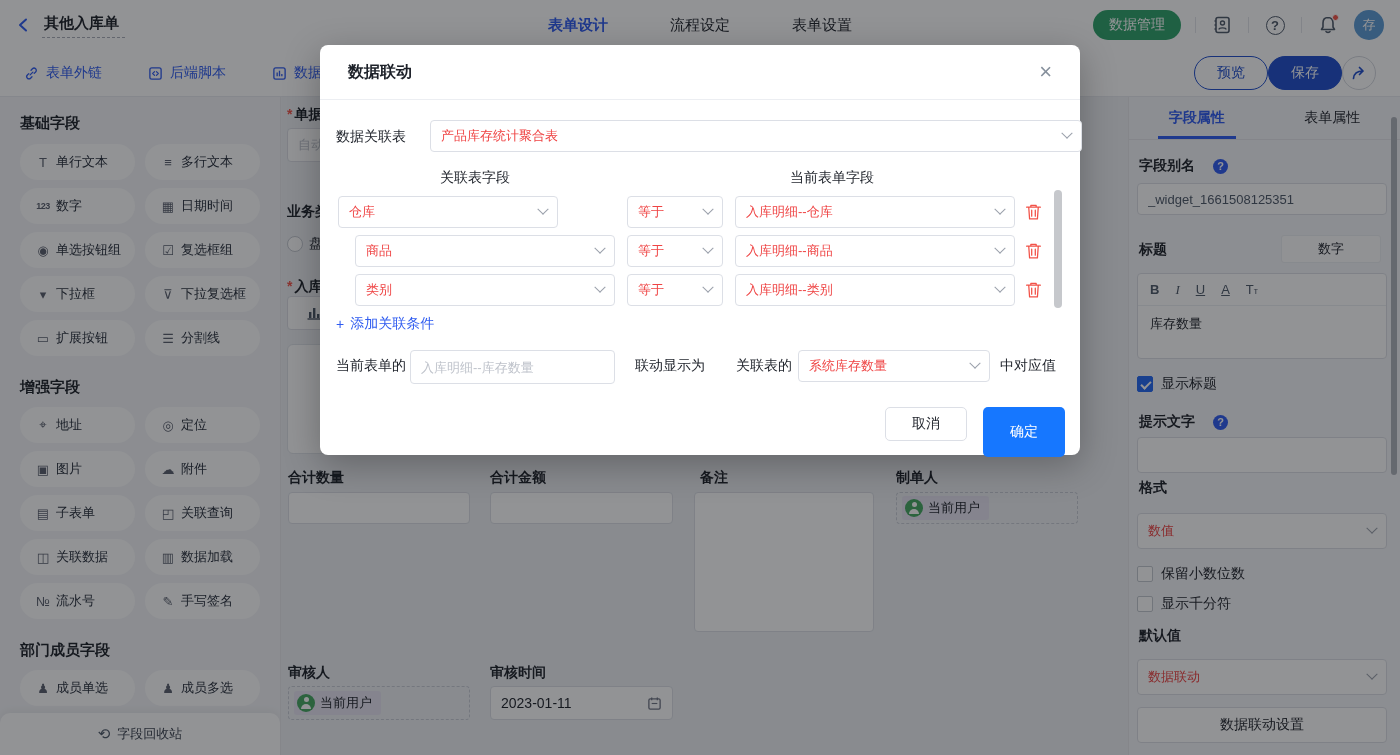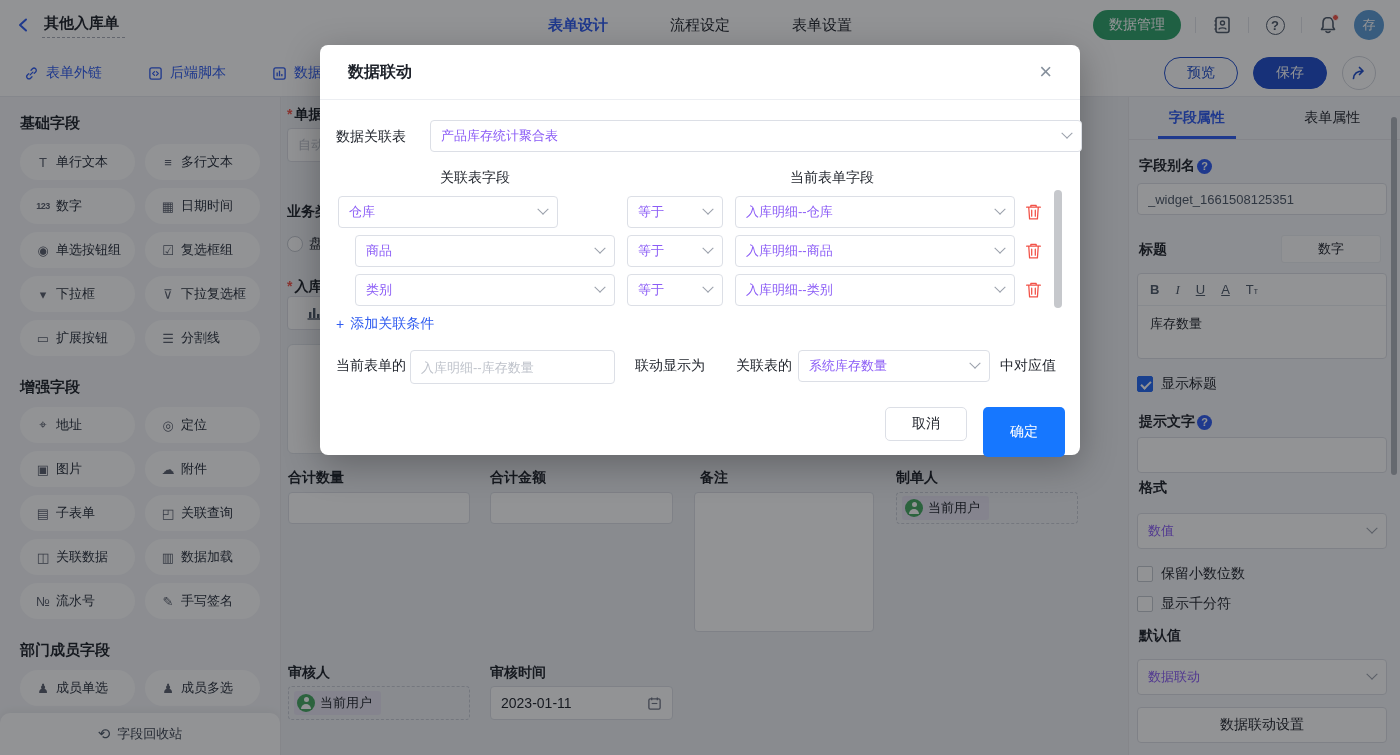--- a/index.html
+++ b/index.html
@@ -18,21 +18,21 @@
   .pill-green { background:#2ea36a; color:#fff; font-size:14px; border:none; border-radius:16px; padding:6px 16px; cursor:pointer; }
   .v-div { width:1px; height:16px; background:#e2e4ea; }
   .icon-btn { position:relative; width:24px; height:24px; display:flex; align-items:center; justify-content:center; color:#4e5969; cursor:pointer; }
   .q-circle { width:19px; height:19px; border:1.6px solid #4e5969; border-radius:50%; display:flex; align-items:center; justify-content:center; font-size:13px; font-weight:600; color:#4e5969; }
   .bell-dot { position:absolute; top:1px; right:1px; width:7px; height:7px; border-radius:50%; background:#f25248; border:1px solid #fff; }
   .avatar { width:30px; height:30px; border-radius:50%; background:#5b9bd5; color:#fff; font-size:13px; display:flex; align-items:center; justify-content:center; cursor:pointer; }
 
   
   .toolbar { position:relative; height:47px; background:#fff; border-bottom:1px solid #e8eaee; display:flex; align-items:center; padding:0 24px; z-index:1; }
   .tl-link { display:flex; align-items:center; gap:7px; color:#2e5bf0; font-size:14px; margin-right:46px; cursor:pointer; }
-  .tl-right { margin-left:auto; display:flex; align-items:center; gap:15px; }
+  .tl-right { margin-left:auto; display:flex; }
   .btn-preview { background:#fff; border:1px solid #1f4ecd; color:#1f4ecd; border-radius:17px; padding:6px 22px; font-size:14px; cursor:pointer; }
   .btn-save { background:#1f4ecd; border:1px solid #1f4ecd; color:#fff; border-radius:17px; padding:6px 22px; font-size:14px; cursor:pointer; }
   .share-circle { width:34px; height:34px; border-radius:50%; border:1px solid #d4d7de; background:#fff; display:flex; align-items:center; justify-content:center; cursor:pointer; }
 
   
   .main { display:flex; height:658px; }
 
   
   .sidebar { position:relative; width:281px; background:#f4f5f8; border-right:1px solid #e7e8ec; padding:0 20px; overflow:hidden; }
   .sec-title { font-size:15px; font-weight:700; color:#1d2129; }
@@ -62,38 +62,38 @@
   .big-box { position:absolute; background:#fff; border:1px solid #e0e3e9; border-radius:6px; }
   .cal-ic { margin-left:auto; display:flex; }
 
   
   .panel { position:relative; width:272px; background:#f5f6f9; border-left:1px solid #e7e8ec; }
   .ptabs { display:flex; height:43px; border-bottom:1px solid #e5e6eb; }
   .ptab { flex:1; display:flex; align-items:center; justify-content:center; font-size:14px; color:#1d2129; cursor:pointer; position:relative; }
   .ptab.active { color:#2e5bf0; font-weight:600; }
   .ptab.active::after { content:""; position:absolute; bottom:0; left:50%; transform:translateX(-50%); width:78px; height:3px; background:#2e5bf0; }
   .p-abs { position:absolute; }
-  .p-label { font-size:14px; font-weight:700; color:#1d2129; display:flex; align-items:center; gap:2px; }
+  .p-label { font-size:14px; font-weight:700; color:#1d2129; display:flex; align-items:center; gap:18px; }
   .help-dot { width:15px; height:15px; border-radius:50%; background:#2e5bf0; color:#fff; font-size:11px; font-weight:700; display:flex; align-items:center; justify-content:center; }
   .p-input { background:#fff; border:1px solid #dcdfe6; border-radius:4px; font-size:13px; color:#4e5969; padding:0 10px; width:250px; height:32px; font-family:inherit; }
   .type-badge { background:#fdfdfe; border:1px solid #eceef2; border-radius:3px; width:100px; height:28px; display:flex; align-items:center; justify-content:center; font-size:13px; color:#1d2129; cursor:pointer; }
   .editor { width:250px; background:#fff; border:1px solid #dcdfe6; border-radius:4px; }
   .ed-toolbar { display:flex; align-items:center; gap:16px; height:32px; padding:0 12px; border-bottom:1px solid #eceef2; color:#4e5969; font-size:13px; }
   .ed-b { font-weight:700; cursor:pointer; }
   .ed-i { font-style:italic; font-family:"Liberation Serif",serif; cursor:pointer; }
   .ed-u { text-decoration:underline; cursor:pointer; }
   .ed-a { text-decoration:underline; cursor:pointer; }
   .ed-t { cursor:pointer; }
   .ed-t::after { content:"т"; font-size:9px; }
   .ed-body { padding:9px 12px; font-size:13px; color:#1d2129; height:52px; }
   .cbrow { display:flex; align-items:center; gap:8px; font-size:14px; color:#1d2129; cursor:pointer; }
   .cb { width:16px; height:16px; border-radius:2px; border:1px solid #c4c8d0; background:#fff; position:relative; flex:none; }
   .cb.on { background:#2468f2; border-color:#2468f2; }
   .cb.on::after { content:""; position:absolute; left:5px; top:2px; width:4px; height:8px; border:solid #fff; border-width:0 2px 2px 0; transform:rotate(45deg); }
-  .select { background:#fff; border:1px solid #dcdfe6; border-radius:4px; display:flex; align-items:center; padding:0 10px; font-size:13px; color:#8b5cf6; cursor:pointer; }
+  .select { background:#fff; border:1px solid #dcdfe6; border-radius:4px; display:flex; align-items:center; padding:0 10px; font-size:13px; color:#ef4444; cursor:pointer; }
   .chev { margin-left:auto; width:8px; height:8px; border-right:1.5px solid #9aa0ab; border-bottom:1.5px solid #9aa0ab; transform:rotate(45deg) translate(-2px,-2px); flex:none; }
   .p-btn { width:250px; height:36px; background:#fff; border:1px solid #dcdfe6; border-radius:4px; font-size:14px; color:#1d2129; cursor:pointer; font-family:inherit; }
   .p-scroll { position:absolute; right:3px; top:20px; width:6px; height:358px; background:#aeb2ba; border-radius:3px; }
 
   
   .overlay { position:absolute; inset:0; background:rgba(13,16,20,0.45); z-index:40; }
   .modal { position:absolute; left:320px; top:45px; width:760px; height:410px; background:#fff; border-radius:8px; box-shadow:0 10px 36px rgba(0,0,0,.28); z-index:50; }
   .m-header { height:55px; display:flex; align-items:center; padding:0 28px; border-bottom:1px solid #eceef2; }
   .m-title { font-size:16px; font-weight:700; color:#1d2129; }
   .m-close { margin-left:auto; font-size:22px; color:#86909c; cursor:pointer; line-height:1; }

